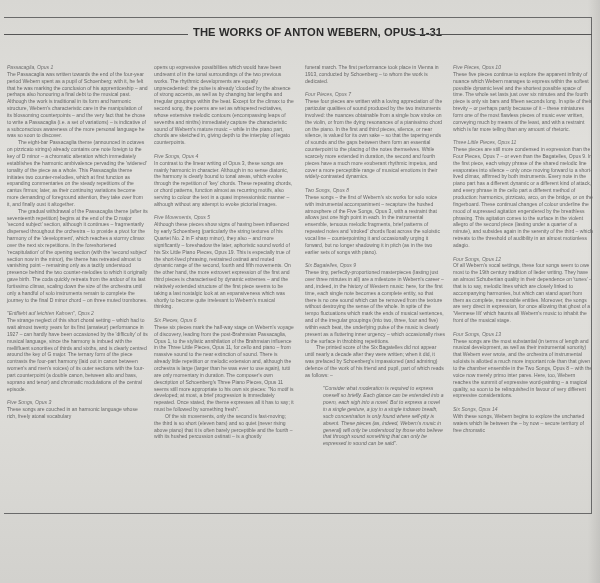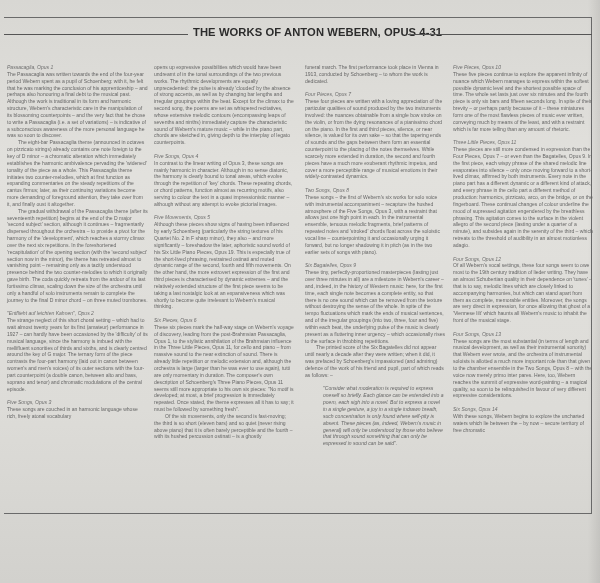--- a/index.html
+++ b/index.html
@@ -23,21 +23,21 @@
   .c4{left:453px;width:140px;}
   .shadow{position:absolute;right:0;top:0;width:12px;height:583px;background:linear-gradient(90deg,rgba(0,0,0,0),rgba(0,0,0,0.08));}
 </style>
 </head>
 <body>
 
 <div class="sheet">
   <div class="frame"></div>
   <div class="title-row">
     <div class="title-line" style="left:4px;width:184px;"></div>
-    <div class="title">THE WORKS OF ANTON WEBERN, OPUS 4-31</div>
+    <div class="title">THE WORKS OF ANTON WEBERN, OPUS 1-31</div>
     <div class="title-line" style="left:408px;width:184px;"></div>
   </div>
 
   <div class="col c1">
       <p class="h">Passacaglia, Opus 1</p>
       <p>The Passacaglia was written towards the end of the four-year period Webern spent as a pupil of Schoenberg: with it, he felt that he was marking the conclusion of his apprenticeship – and perhaps also honouring a final debt to the musical past. Although the work is traditional in its form and harmonic structure, Webern's characteristic care in the manipulation of its blossoming counterpoints – and the very fact that he chose to write a Passacaglia (i.e. a set of variations) – is indicative of a subconscious awareness of the more personal language he was so soon to discover.</p>
       <p class="ind">The eight-bar Passacaglia theme (announced in octaves on pizzicato strings) already contains one note foreign to the key of D minor – a chromatic alteration which immediately establishes the harmonic ambivalence pervading the 'widened' tonality of the piece as a whole. This Passacaglia theme initiates two counter-melodies, which at first function as expanding commentaries on the steady repetitions of the cantus firmus; later, as their continuing variations become more demanding of foreground attention, they take over from it, and finally oust it altogether.</p>
       <p class="ind">The gradual withdrawal of the Passacaglia theme (after its seventeenth repetition) begins at the end of the D major 'second subject' section, although it continues – fragmentarily dispersed throughout the orchestra – to provide a pivot for the harmony of the 'development', which reaches a stormy climax over the next six repetitions. In the foreshortened 'recapitulation' of the opening section (with the 'second subject' section now in the minor), the theme has retreated almost to vanishing point – remaining only as a tacitly understood presence behind the two counter-melodies to which it originally gave birth. The coda quickly retreats from the ardour of its last fortissimo climax, scaling down the size of the orchestra until only a handful of solo instruments remain to complete the journey to the final D minor chord – on three muted trombones.</p>
       <div class="gap"></div>
       <p class="h">"Entflieht auf leichten Kahnen", Opus 2</p>

